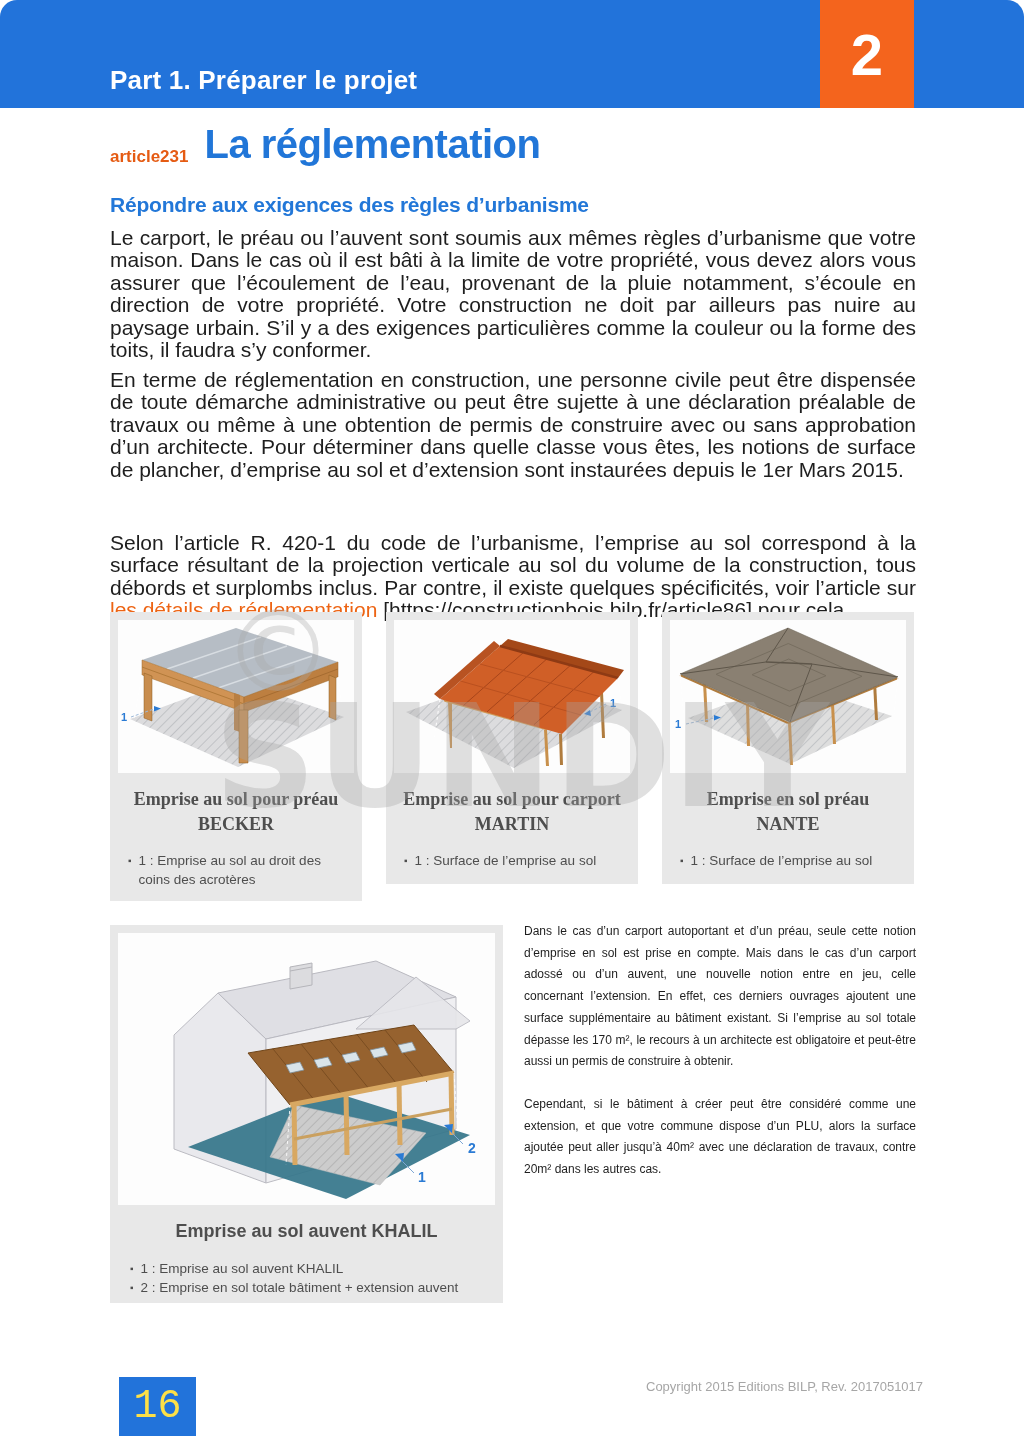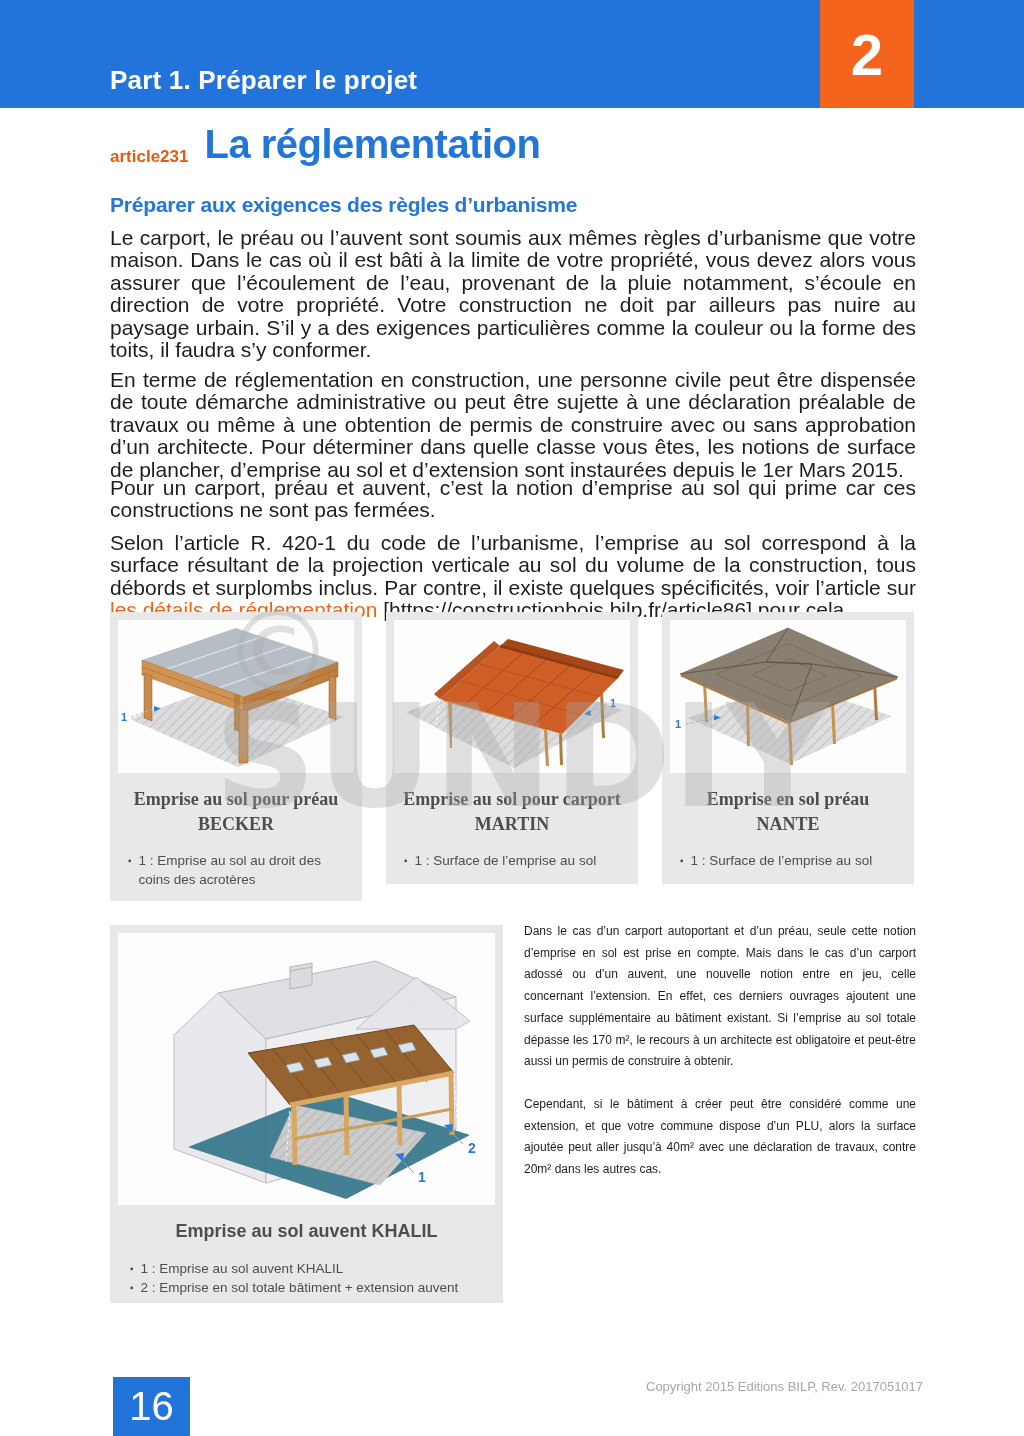--- a/index.html
+++ b/index.html
@@ -5,20 +5,21 @@
   * { margin: 0; padding: 0; box-sizing: border-box; }
   html,body { background:#ffffff; }
   .page {
     position: relative;
     width: 1024px;
     height: 1436px;
     background: #ffffff;
     overflow: hidden;
     font-family: "Liberation Sans", sans-serif;
     color: #1e1e1e;
+    border-radius: 17px;
   }
   
   .header-band {
     position: absolute; left:0; top:0; width:1024px; height:108px;
     background:#2273da;
   }
   .part-title {
     position:absolute; left:110px; bottom:12px;
     color:#ffffff; font-size:26px; font-weight:bold; letter-spacing:0.2px;
   }
@@ -100,23 +101,23 @@
   }
   .wm-text {
     position:absolute; left:206px; top:686px; z-index:6;
     font-size:142px; line-height:1; font-weight:bold;
     color:rgba(165,165,165,0.35); letter-spacing:1px;
     font-family:"DejaVu Sans", sans-serif; pointer-events:none;margin-left:8px;
   }
 
   
   .page-num-box {
-    position:absolute; left:113px; top:1377px; width:77px; height:59px;
-    background:#2273da; color:#ffffff; display:flex; align-items:center; justify-content:center;
-    font-size:40px; font-family:Liberation Sans, sans-serif;
+    position:absolute; left:119px; top:1377px; width:77px; height:59px;
+    background:#2273da; color:#fde047; display:flex; align-items:center; justify-content:center;
+    font-size:40px; font-family:Liberation Mono, monospace;
   }
   .copyright {
     position:absolute; left:646px; top:1379px;
     font-size:13px; color:#a6a6a6;
   }
 
   svg { display:block; }
   .fig-label { font:bold 11px "Liberation Sans", sans-serif; fill:#2b7bd4; }
   .fig-label-lg { font:bold 14px "Liberation Sans", sans-serif; fill:#2b7bd4; }
 </style>
@@ -128,25 +129,24 @@
   <div class="header-band">
     <div class="part-title">Part 1. Préparer le projet</div>
     <div class="chapter-box">2</div>
   </div>
 
   <div class="article-line">
     <span class="article-eyebrow">article231</span>
     <span class="article-title">La réglementation</span>
   </div>
 
-  <div class="h2 h2-1">Préparer aux exigences des règles d’urbanisme</div>
+  <div class="h2 h2-1">Répondre aux exigences des règles d’urbanisme</div>
   <div class="body-par p1">Le carport, le préau ou l’auvent sont soumis aux mêmes règles d’urbanisme que votre maison. Dans le cas où il est bâti à la limite de votre propriété, vous devez alors vous assurer que l’écoulement de l’eau, provenant de la pluie notamment, s’écoule en direction de votre propriété. Votre construction ne doit par ailleurs pas nuire au paysage urbain. S’il y a des exigences particulières comme la couleur ou la forme des toits, il faudra s’y conformer.</div>
 
   <div class="body-par p2">En terme de réglementation en construction, une personne civile peut être dispensée de toute démarche administrative ou peut être sujette à une déclaration préalable de travaux ou même à une obtention de permis de construire avec ou sans approbation d’un architecte. Pour déterminer dans quelle classe vous êtes, les notions de surface de plancher, d’emprise au sol et d’extension sont instaurées depuis le 1er Mars 2015.</div>
-  <div class="body-par p3">Pour un carport, préau et auvent, c’est la notion d’emprise au sol qui prime car ces constructions ne sont pas fermées.</div>
   <div class="body-par p4">
     <span>Selon l’article R. 420-1 du code de l’urbanisme, l’emprise au sol correspond à la surface résultant de la projection verticale au sol du volume de la construction, tous débords et surplombs inclus. Par contre, il existe quelques spécificités, voir l’article sur </span><a class="orange-link">les détails de réglementation</a><span> [https://constructionbois.bilp.fr/article86] pour cela.</span>
   </div>
 
   <div class="card card-1">
     <div class="img">
       <svg viewBox="0 0 236 153" width="236" height="153">
         <defs>
           <pattern id="hatchB" width="7" height="7" patternUnits="userSpaceOnUse" patternTransform="rotate(45)">
             <rect width="7" height="7" fill="#dcdcde"></rect>

